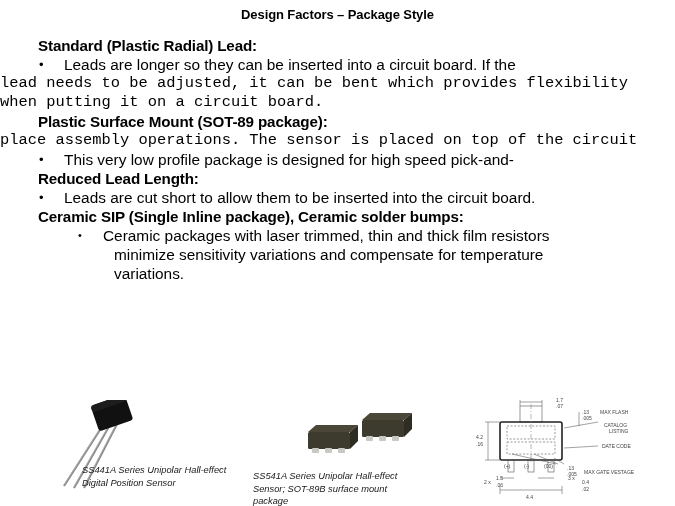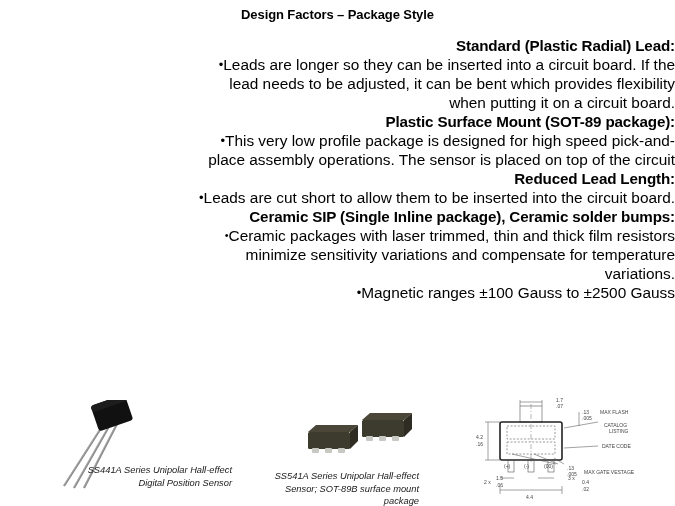--- a/index.html
+++ b/index.html
@@ -29,21 +29,20 @@
     letter-spacing: -0.1px;
     color: #000;
   }
 
   
   #body-block {
     position: absolute;
     top: 36px;
     left: 0;
     width: 675px;
-    text-align: right;
   }
 
   .line {
     position: relative;
     height: 19px;
     line-height: 19px;
     font-size: 15.4px;
     white-space: nowrap;
     color: #000;
   }
@@ -63,44 +62,44 @@
     width: 25px;
     font-size: 13px;
     vertical-align: top;
   }
   .bullet-row .bullet-text {
     display: inline-block;
     vertical-align: top;
   }
 
   .cont {
-    padding-left: 70px;
+    font-family: Liberation Mono, monospace;
   }
 
   .sub-bullet-row {
-    padding-left: 38px;
+    padding-left: 78px;
   }
   .sub-bullet-row .bullet-glyph {
     display: inline-block;
     width: 25px;
     font-size: 11px;
     vertical-align: top;
   }
   .sub-cont {
     padding-left: 103px;
+    margin-left: 11px;
   }
 
   
   #figures {
     position: absolute;
     left: 0;
     top: 398px;
     width: 675px;
     height: 108px;
-    text-align: right;
   }
 
   .caption {
     position: absolute;
     font-style: italic;
     font-size: 9.3px;
     line-height: 12.5px;
     color: #1a1a1a;
     font-family: "Liberation Sans", sans-serif;
   }
@@ -146,29 +145,28 @@
 <body>
 
 <div id="slide-title">Design Factors – Package Style</div>
 
 <div id="body-block">
     <div class="line heading">Standard (Plastic  Radial) Lead:</div>
     <div class="line bullet-row"><span class="bullet-glyph">•</span><span class="bullet-text">Leads are longer so they can be inserted into a circuit board.  If the</span></div>
     <div class="line cont">lead needs to be adjusted, it can be bent which provides flexibility</div>
     <div class="line cont">when putting it on a circuit board.</div>
     <div class="line heading">Plastic  Surface Mount (SOT-89 package):</div>
+    <div class="line cont">place assembly operations. The sensor is placed on top of the circuit</div>
     <div class="line bullet-row"><span class="bullet-glyph">•</span><span class="bullet-text">This very  low profile package is designed for high speed pick-and-</span></div>
-    <div class="line cont">place assembly operations. The sensor is placed on top of the circuit</div>
     <div class="line heading">Reduced Lead Length:</div>
     <div class="line bullet-row"><span class="bullet-glyph">•</span><span class="bullet-text">Leads are cut short to allow them to be inserted into the circuit board.</span></div>
     <div class="line heading">Ceramic SIP (Single  Inline  package), Ceramic solder bumps:</div>
     <div class="line sub-bullet-row"><span class="bullet-glyph">•</span><span class="bullet-text">Ceramic packages with laser trimmed, thin and thick film resistors</span></div>
     <div class="line sub-cont">minimize sensitivity variations and compensate for temperature</div>
     <div class="line sub-cont">variations.</div>
-    <div class="line bullet-row"><span class="bullet-glyph">•</span><span class="bullet-text">Magnetic ranges ±100  Gauss to ±2500 Gauss</span></div>
   </div>
 
 <div id="figures">
 
   <div id="fig-to92">
     <svg width="90" height="92" viewBox="0 0 90 92" xmlns="http://www.w3.org/2000/svg">
 
       <g stroke="#8a8a8a" stroke-width="2.1" fill="none">
         <line x1="47" y1="22" x2="6" y2="86"></line>
         <line x1="53" y1="23" x2="16" y2="88"></line>

